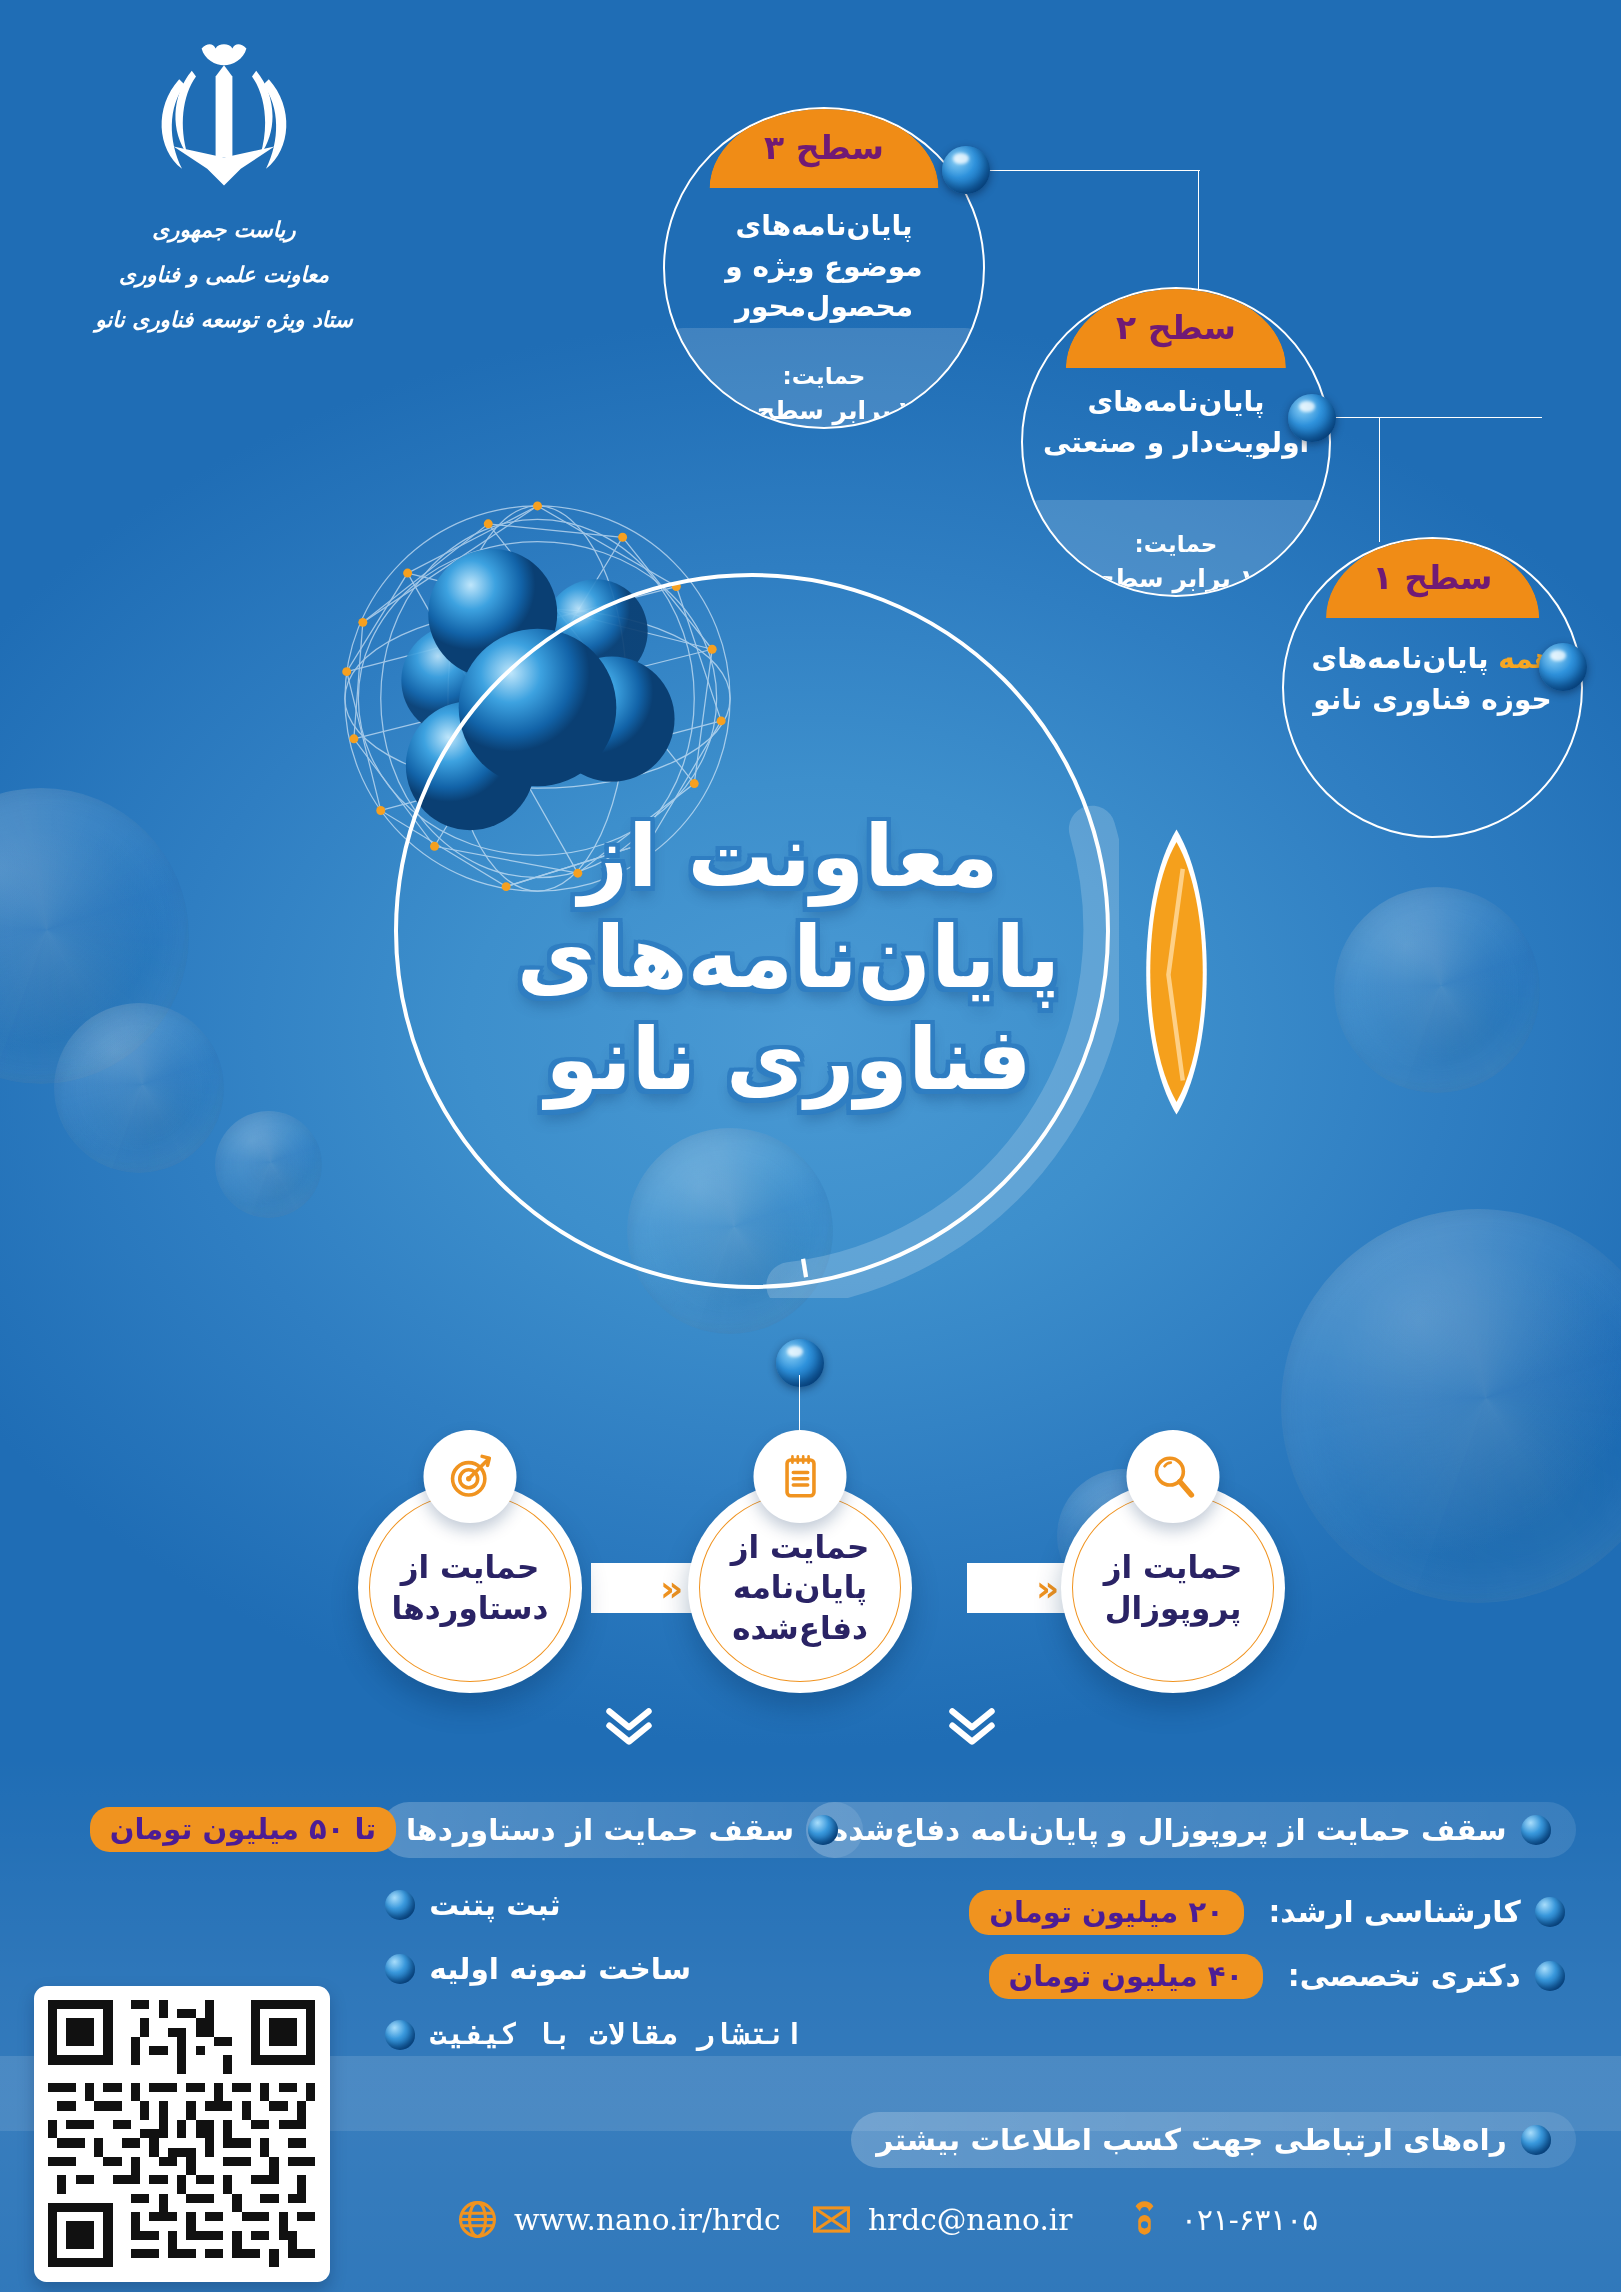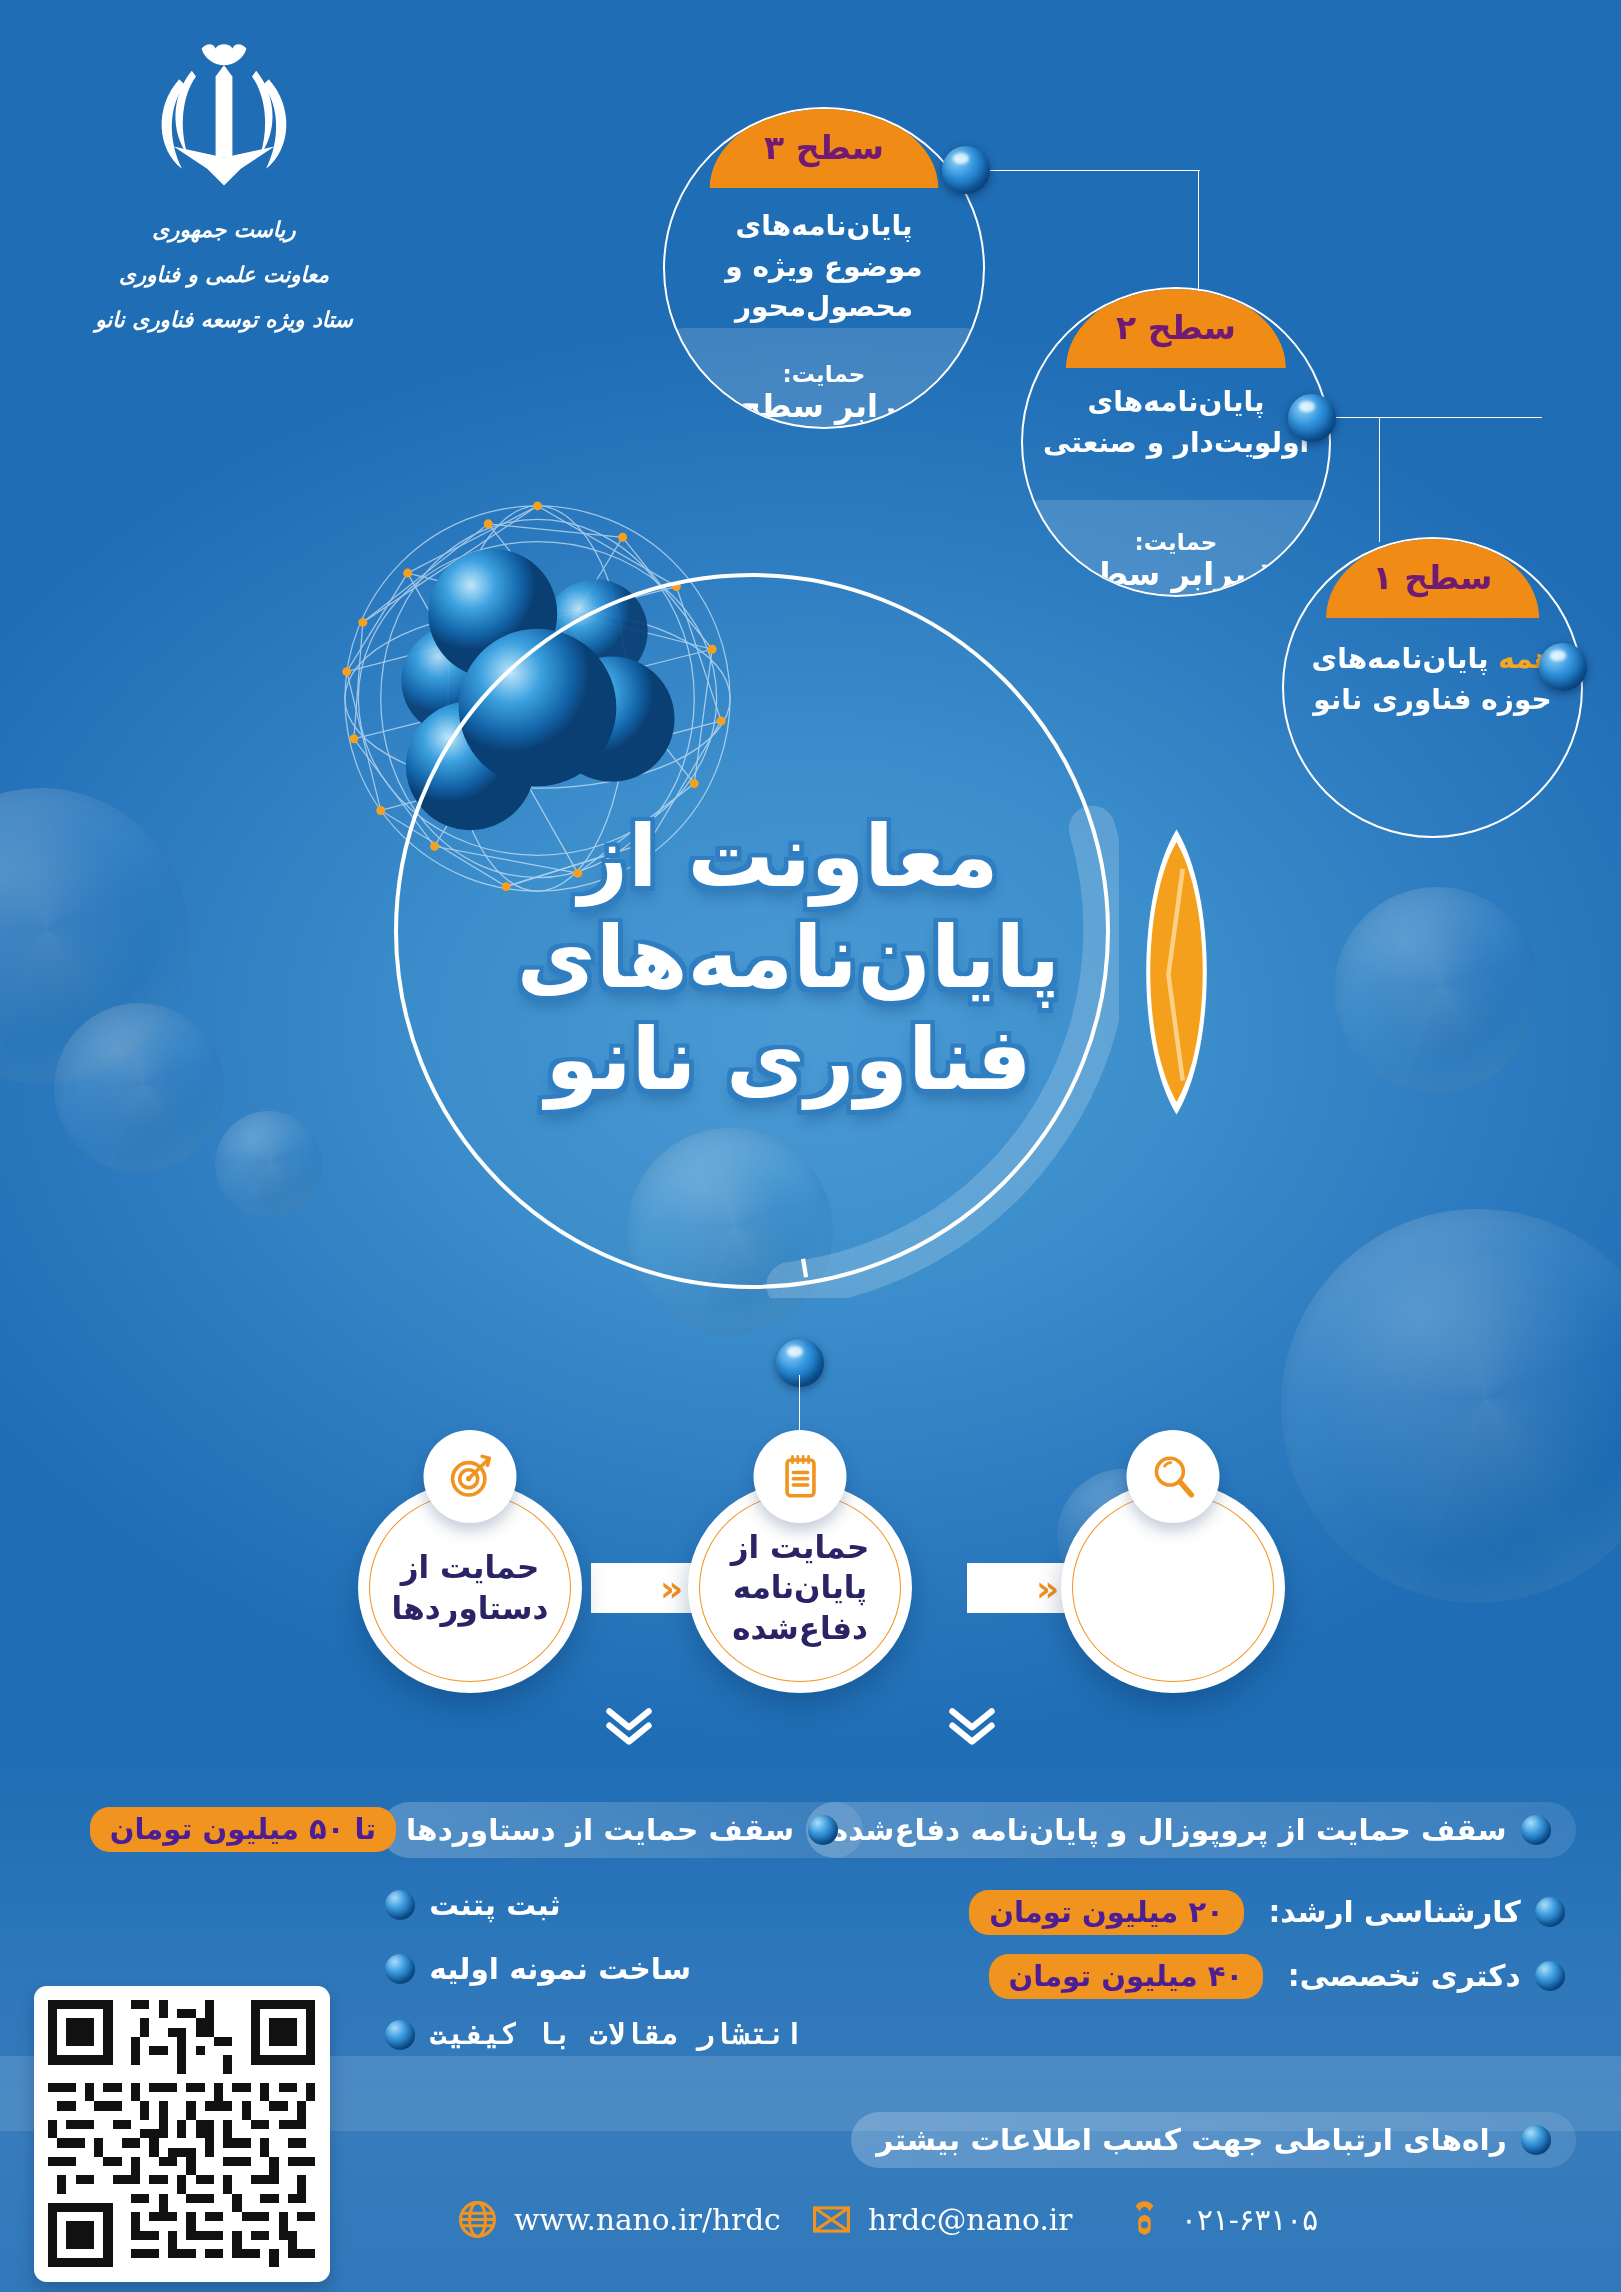--- a/index.html
+++ b/index.html
@@ -68,21 +68,21 @@
   .level .ltitle{
     color:#fff; font-size:28px; font-weight:700; line-height:1.45;
     text-align:center; width:88%;
   }
   .level .hl{ color:#f5a623; }
   .level .supportbox{
     width:100%; text-align:center; color:#fff;
     border-radius:16px 16px 0 0; padding:9px 0 1.8px;
   }
   .level .supportbox .lbl{ font-size:23px; font-weight:700; }
-  .level .supportbox .val{ font-size:32px; font-weight:600; margin-top:0; }
+  .level .supportbox .val{ font-size:25px; font-weight:600; margin-top:7px; }
   .support-plate{
     position:absolute; left:50%; transform:translateX(-50%);
     background:rgba(255,255,255,.15); border-radius:18px 18px 0 0;
   }
 
   .node{
     position:absolute; width:48px; height:48px; border-radius:50%;
     background:radial-gradient(circle at 32% 28%, #8ed2f7 0%, #2f93dd 38%, #0d5fa8 78%, #073e78 100%);
     box-shadow:0 2.7px 9px rgba(0,20,50,.45), inset -3.6px -5.4px 10.7px rgba(0,30,70,.5);
   }
@@ -330,20 +330,21 @@
 
   <div class="stage" style="left:1061px;top:1482px;">
     <div class="inner"></div>
     <div class="iconcap">
       <svg width="52" height="52" viewBox="0 0 58 58">
         <circle cx="25" cy="23" r="15" fill="none" stroke="#f0931f" stroke-width="4"></circle>
         <path d="M19 17 a9 9 0 0 1 7-4" fill="none" stroke="#f0931f" stroke-width="3" stroke-linecap="round"></path>
         <path d="M36 34 L49 49" stroke="#f0931f" stroke-width="6" stroke-linecap="round"></path>
       </svg>
     </div>
+    <div class="txt">حمایت از پروپوزال</div>
   </div>
 
   <div class="stage" style="left:688px;top:1482px;">
     <div class="inner"></div>
     <div class="iconcap">
       <svg width="52" height="52" viewBox="0 0 58 58">
         <rect x="14" y="10" width="30" height="40" rx="4" fill="none" stroke="#f0931f" stroke-width="4"></rect>
         <path d="M20 6 v7 M26 6 v7 M32 6 v7 M38 6 v7" stroke="#f0931f" stroke-width="3" stroke-linecap="round"></path>
         <path d="M21 24 h16 M21 31 h16 M21 38 h16" stroke="#f0931f" stroke-width="4" stroke-linecap="round"></path>
       </svg>

